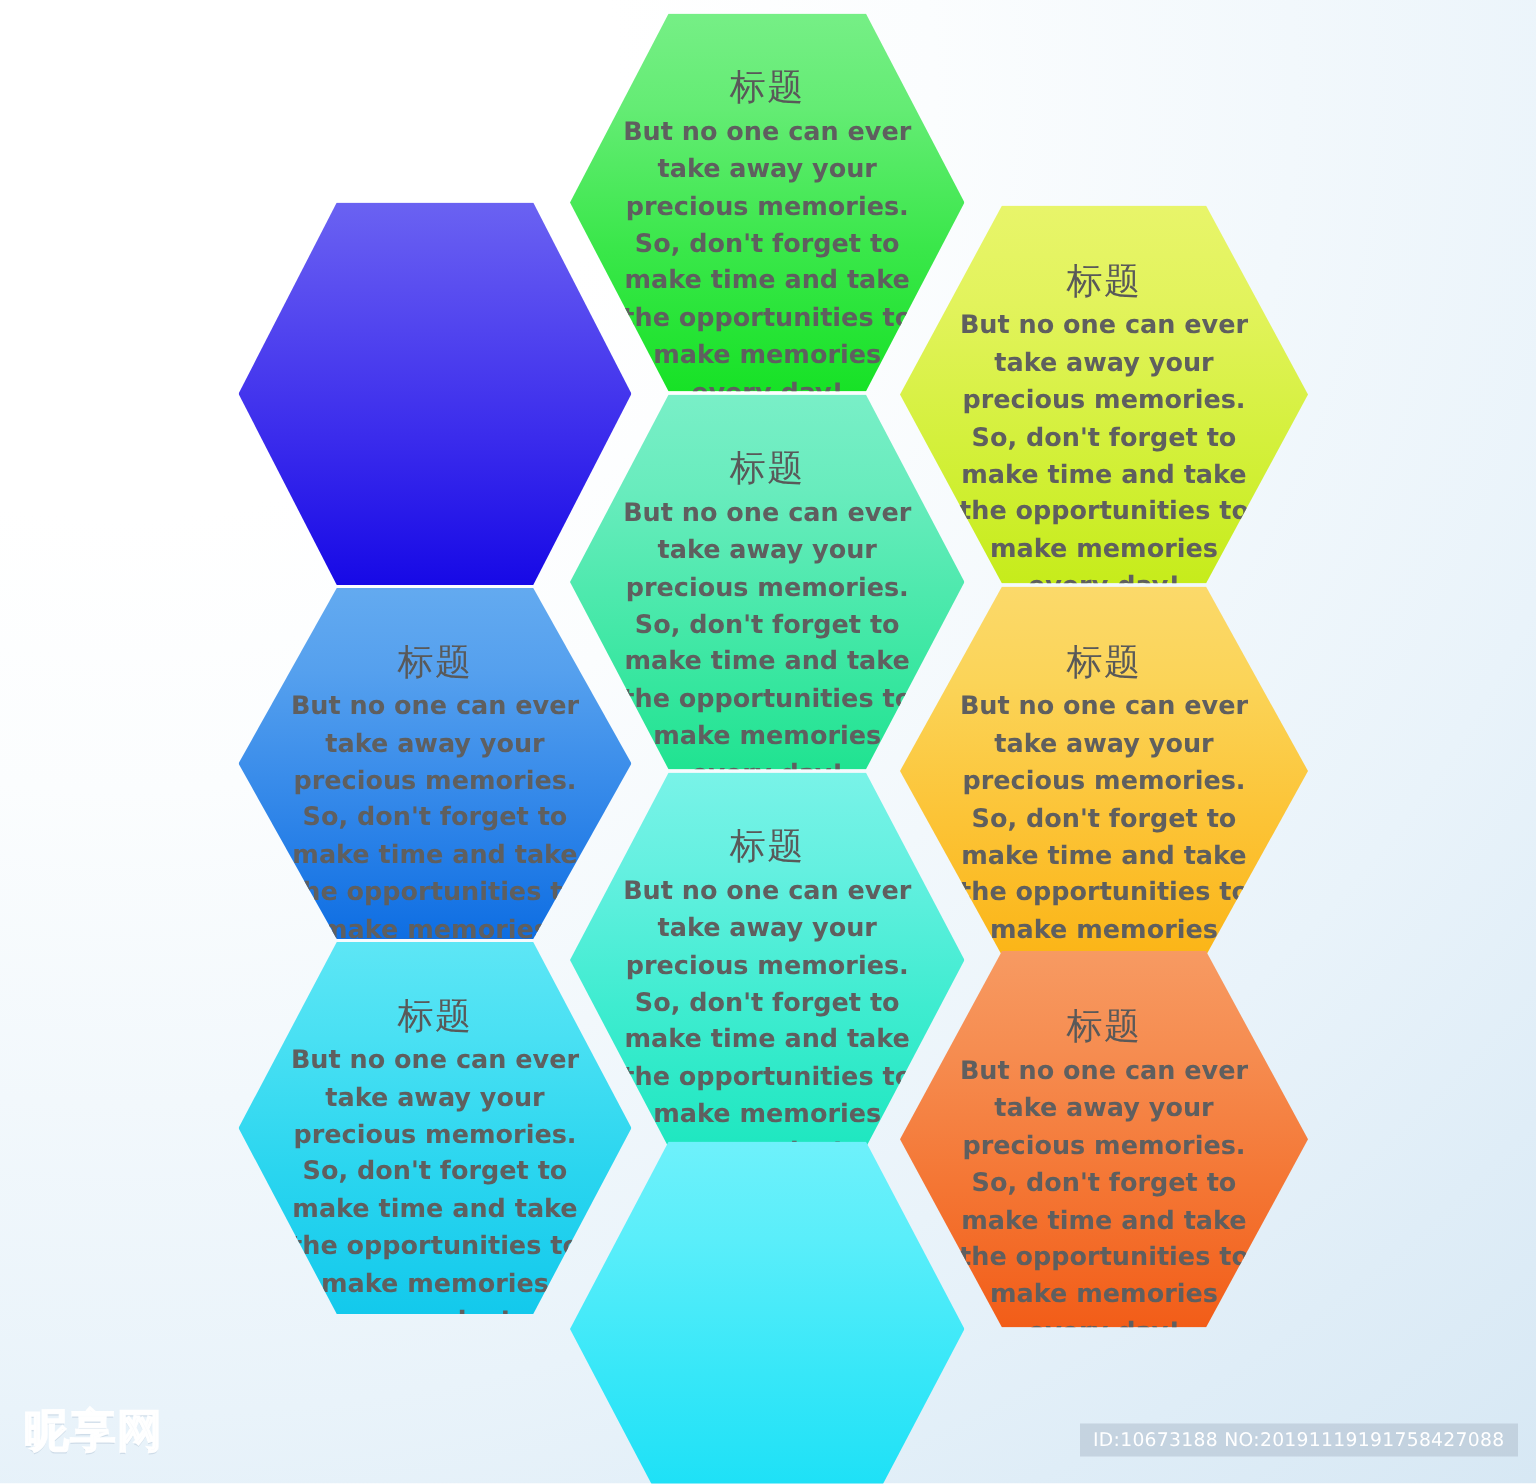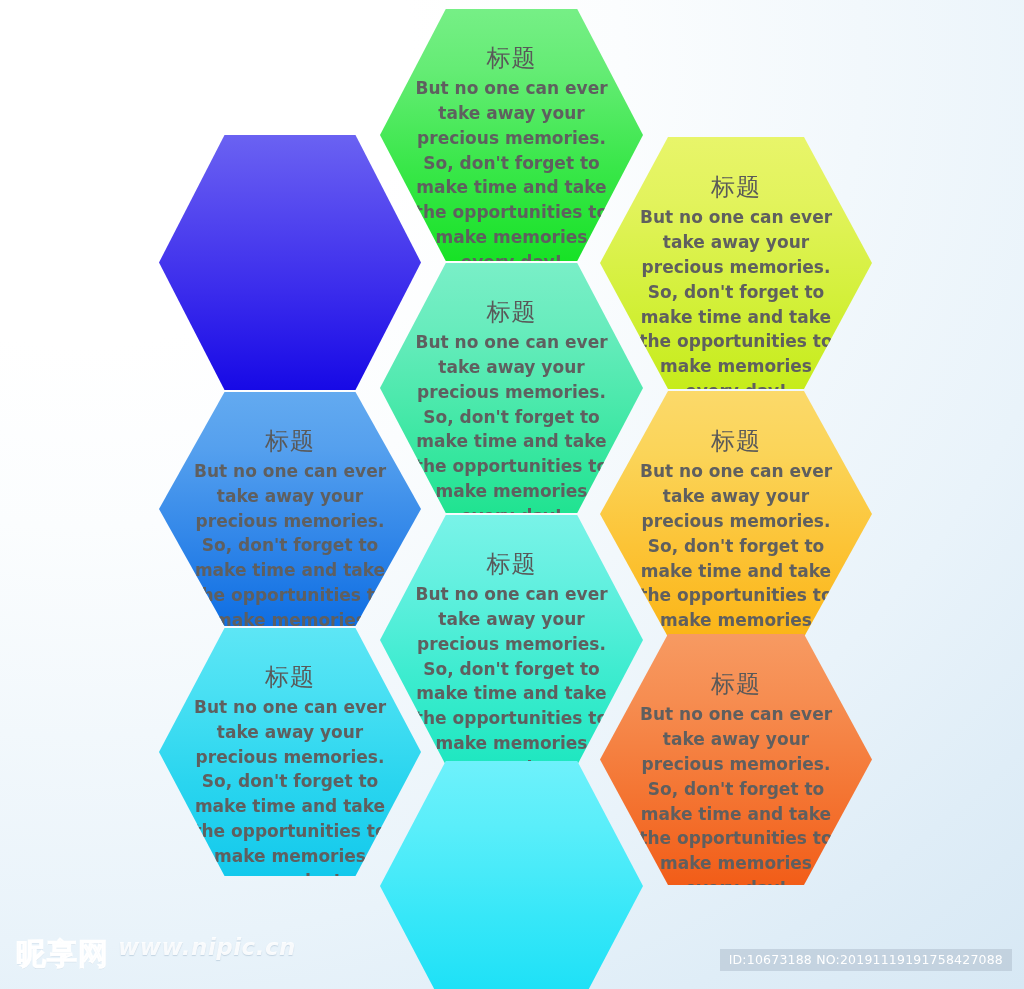--- a/index.html
+++ b/index.html
@@ -183,16 +183,15 @@
     <div class="hex-inner">
       <div class="hex-title"></div>
       <div class="hex-body"></div>
     </div>
   </div>
 
 </div>
 
 <div id="watermark">
   <span id="wm-cn">昵享网</span>
-  <span id="wm-url">www.nipic.cn</span>
 </div>
 
 <div id="id-badge">ID:10673188 NO:20191119191758427088</div>
 
 </body></html>

